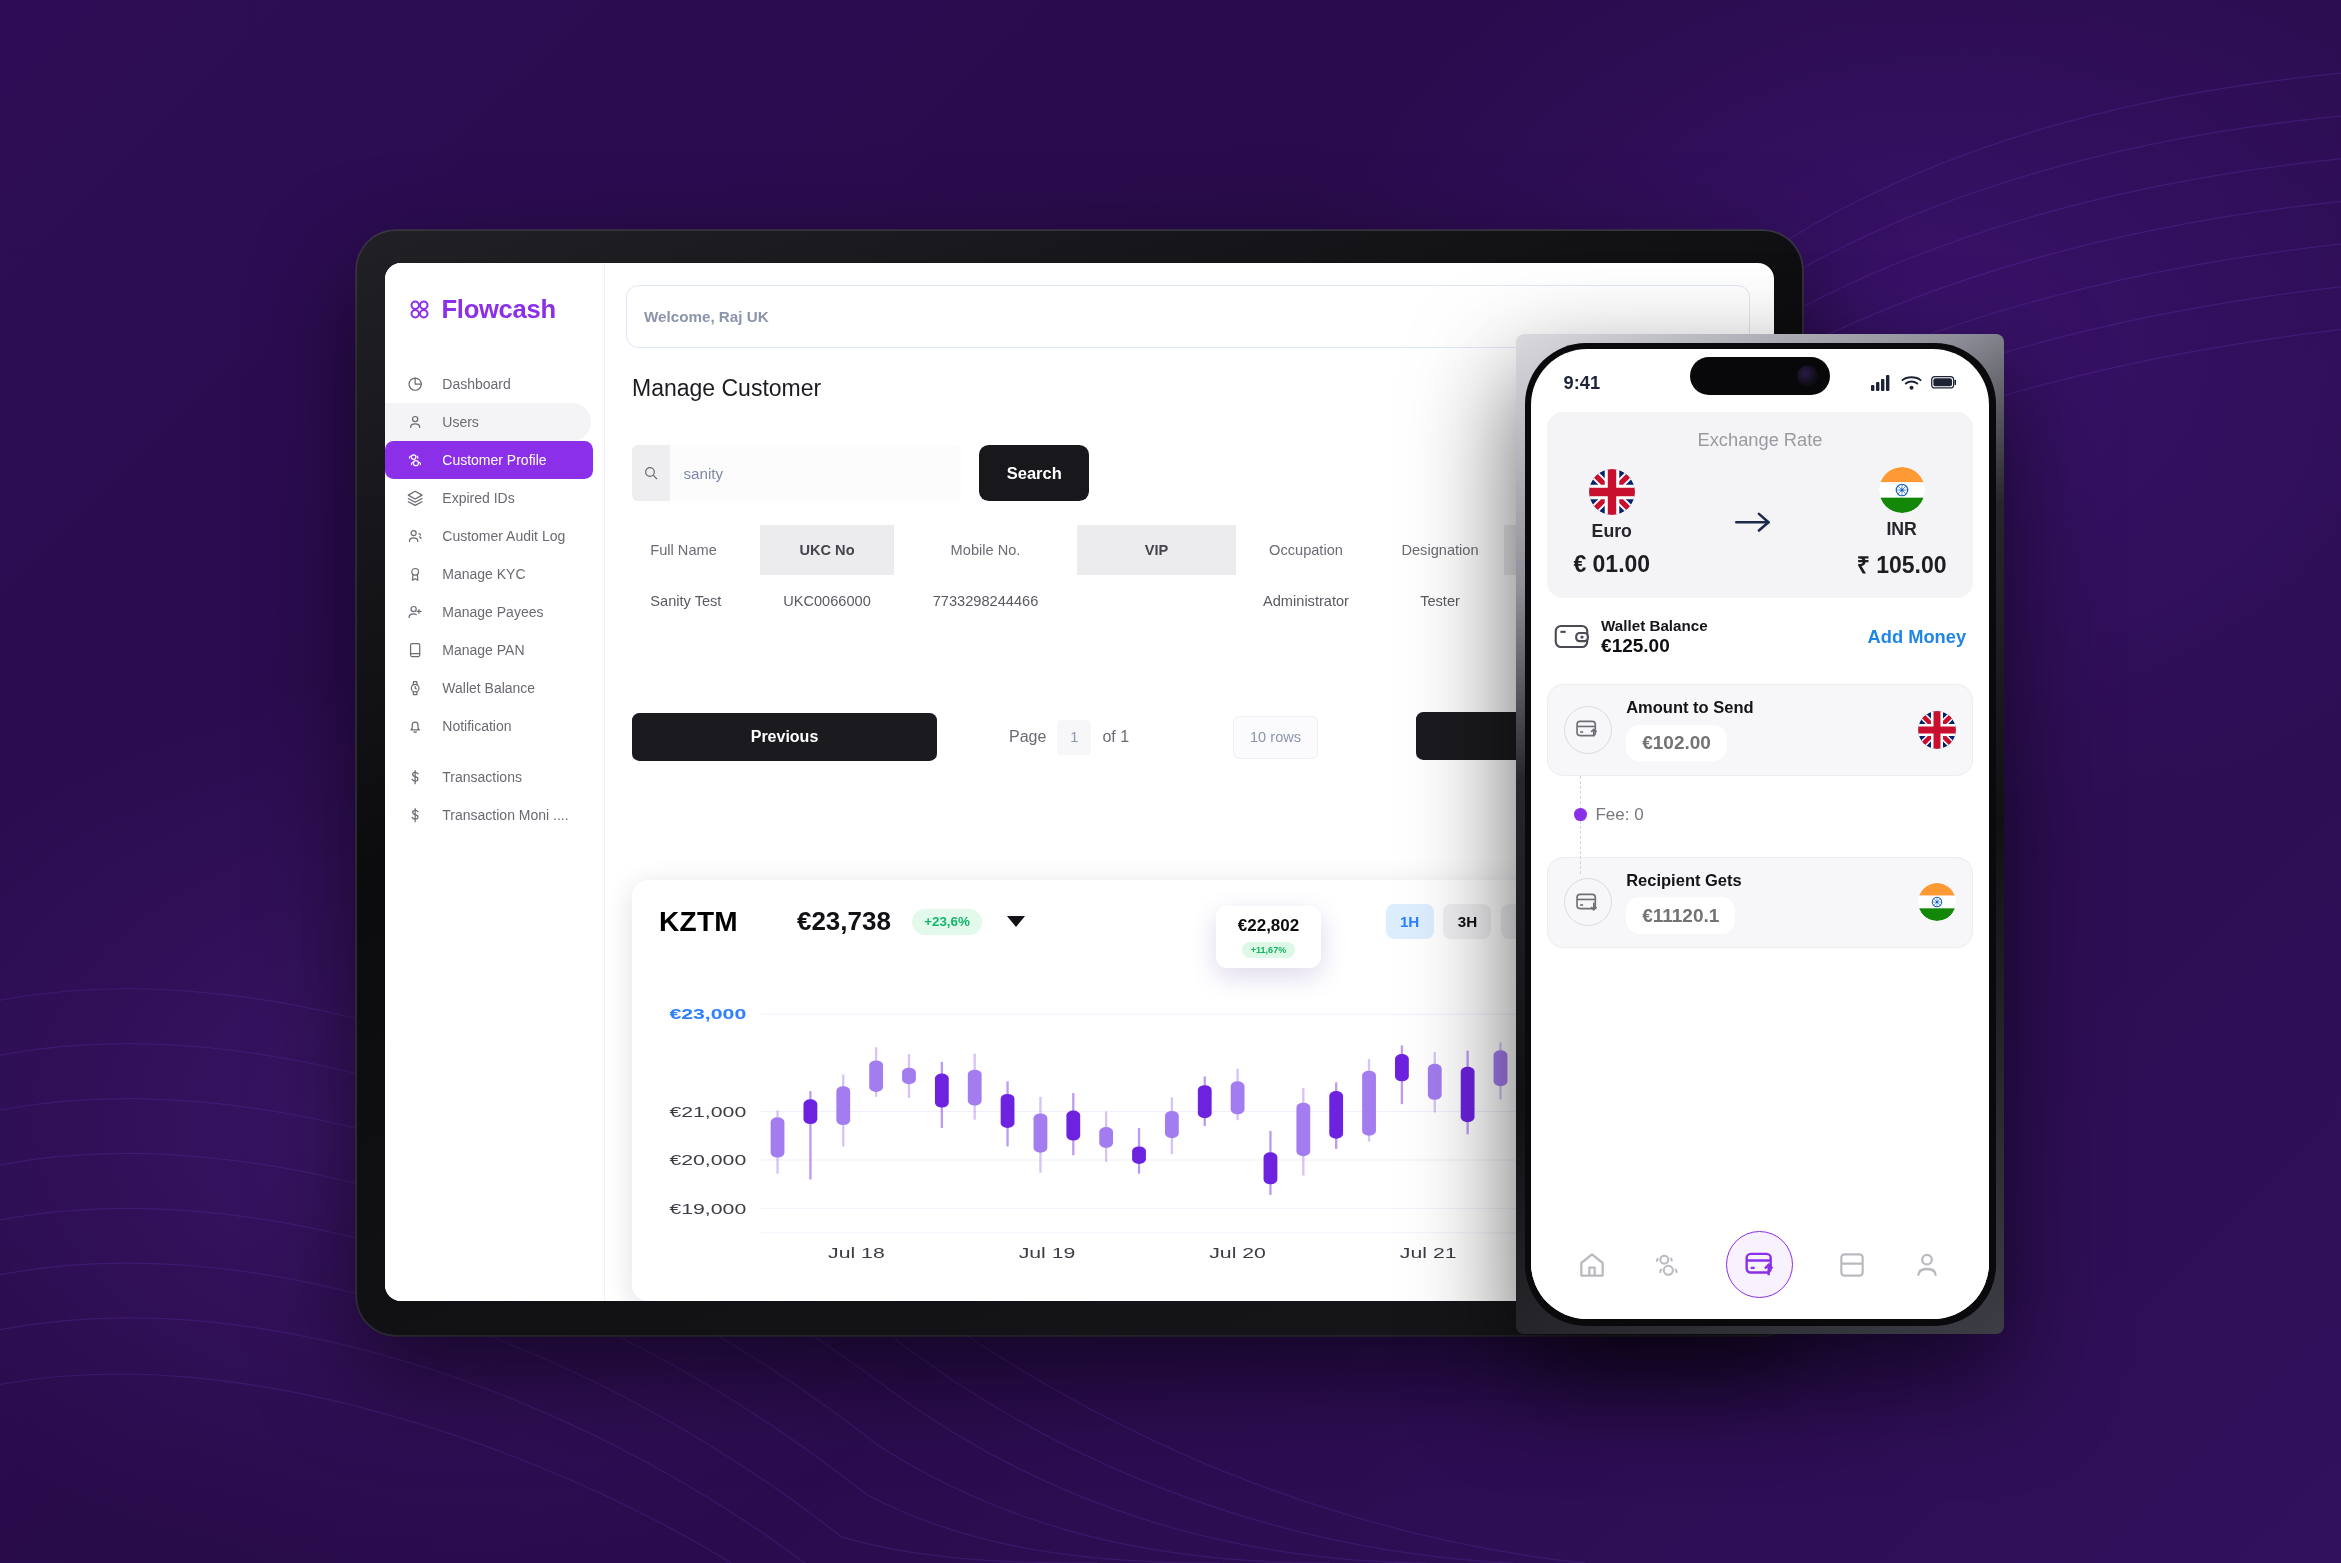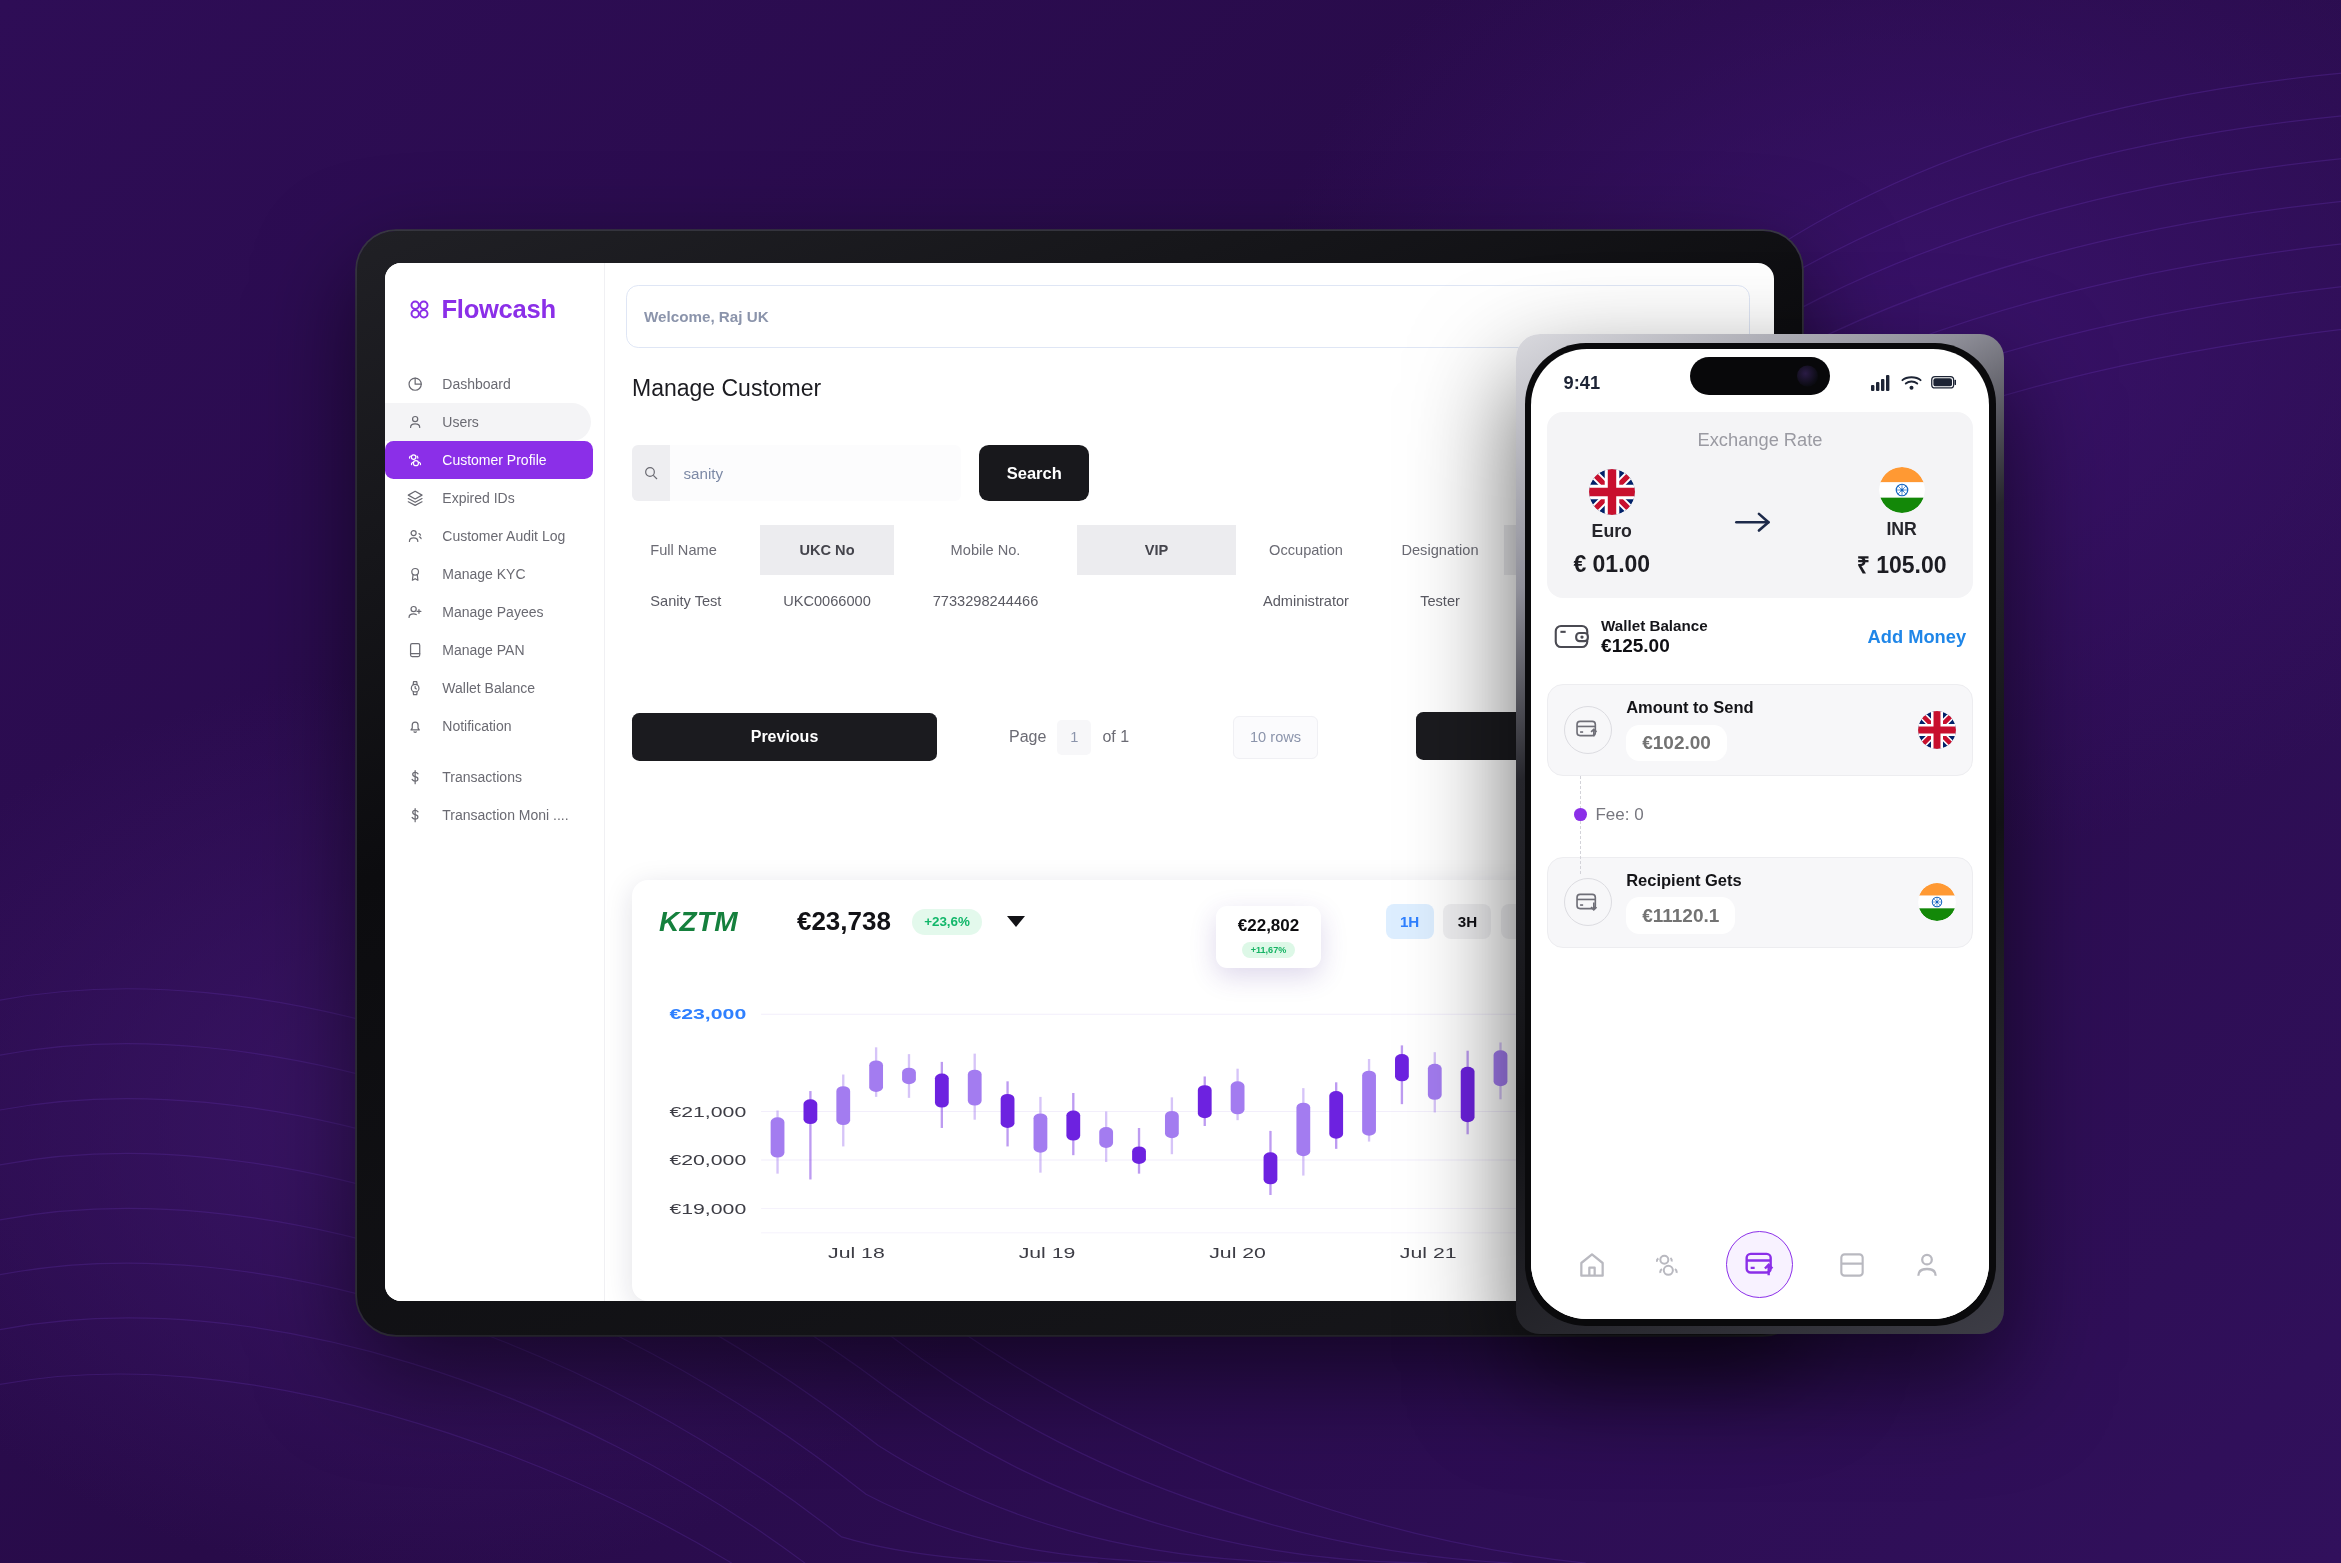--- a/index.html
+++ b/index.html
@@ -125,21 +125,21 @@
   
   #chart-card {
     margin: 33px 24.4px 0 27px;
     background: #fff; border-radius: 16px;
     box-shadow: 0 6.1px 29px rgba(25,20,60,.13);
     padding: 24.4px 27px 21px 27px;
     height: 421px;
     position: relative;
   }
   #chart-head { display: flex; align-items: center; }
-  #sym { font-size: 28px; font-weight: 800; color: #15803d; letter-spacing: 0.3px; font-style: italic; }
+  #sym { font-size: 28px; font-weight: 800; color: #000000; letter-spacing: 0.3px; }
   #price { font-size: 26px; font-weight: 700; color: #121216; margin-left: 59px; }
   #delta {
     margin-left: 21px; background:#e3f9ec; color:#12b76a;
     font-size: 13.4px; font-weight: 700; border-radius: 13.4px; padding: 5.5px 12.2px;
   }
   #caret { margin-left: 24.4px; width:0;height:0; border-left:9.8px solid transparent; border-right:9.8px solid transparent; border-top:11.6px solid #121216; }
   #tf-group { margin-left: auto; display: flex; gap: 9.8px; }
   .tf {
     min-width: 48px; height: 35px; border-radius: 8px; background:#f1f1f3;
     color:#111116; font-size: 15.2px; font-weight: 700;
@@ -151,21 +151,21 @@
   #plot { position: absolute; left: 27px; right: 27px; top: 91px; bottom: 21px; }
   #plot svg { width: 100%; height: 100%; display: block; }
   #tt-price { font-size: 17px; font-weight: 800; color: #0d0d10; }
   #tt-delta { display:inline-block; margin-top:6.1px; background:#ddf8e7; color:#16b364; font-size:9.1px; font-weight:700; border-radius:8.5px; padding:3px 8.5px; }
 
   
   #phone {
     position: absolute; left: 1516px; top: 334px;
     width: 488px; height: 1000px;
     background: linear-gradient(150deg,#d9d9de 0%, #8f8f99 20%, #26262c 35%, #111114 60%, #3d3d46 100%);
-    border-radius: 24px;
+    border-radius: 8px;
     padding: 8.5px;
     box-shadow: 0 43px 104px rgba(0,0,0,.6);
   }
   #phone-inner { width: 100%; height: 100%; background: #0a0a0c; border-radius: 61px; padding: 6.1px; }
   #phone-screen {
     width: 100%; height: 100%; background: #ffffff;
     border-radius: 56px; overflow: hidden; position: relative;
     display: flex; flex-direction: column;
   }
   #statusbar { height: 52px; display:flex; align-items:center; justify-content:space-between; padding: 16px 33px 0; position: relative; }

